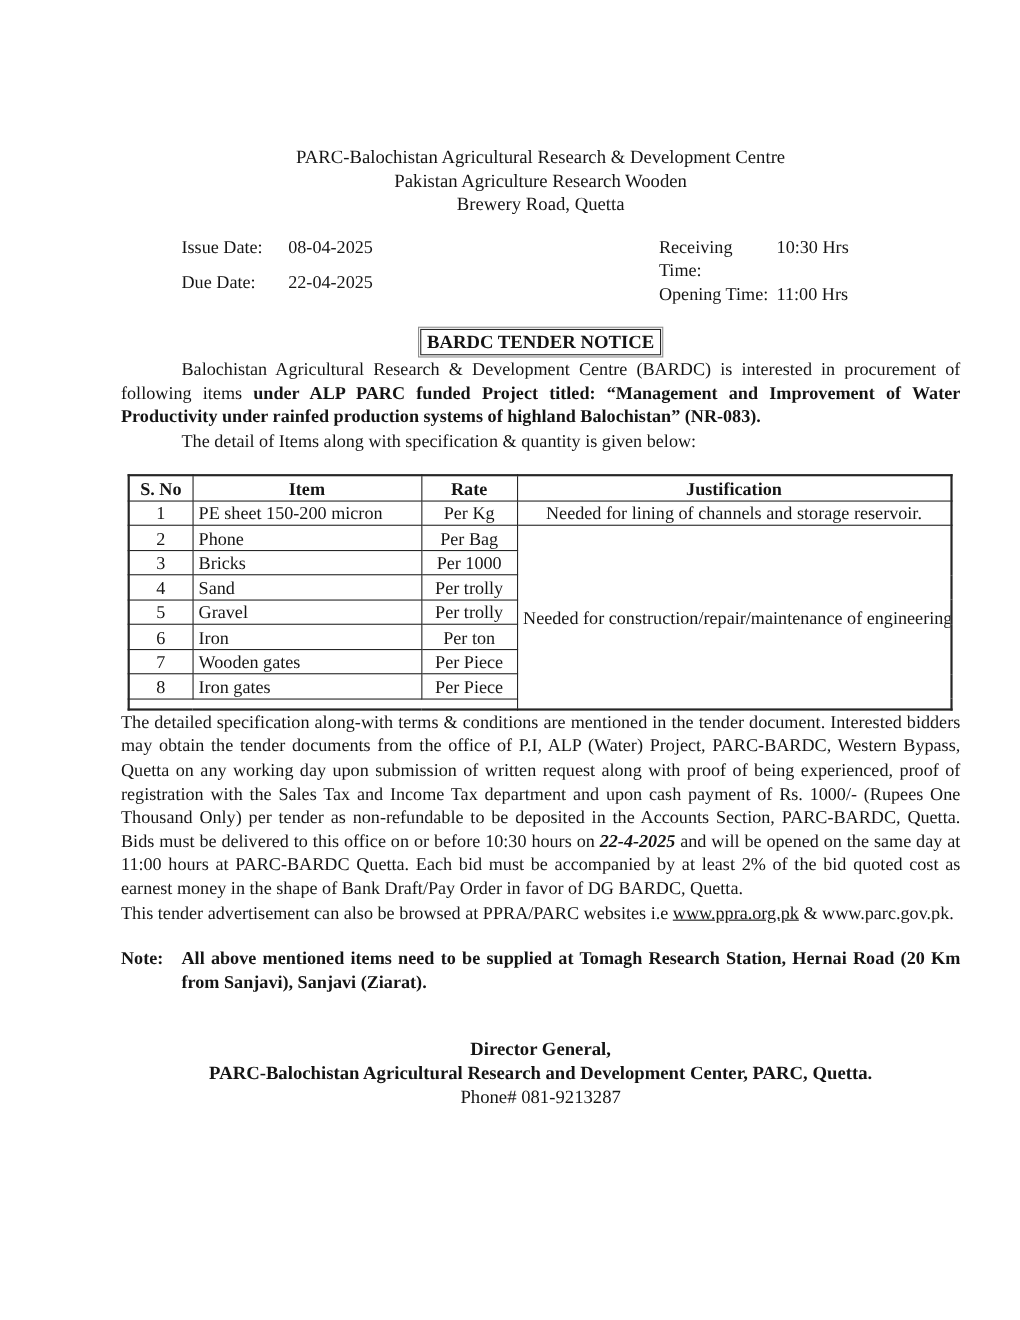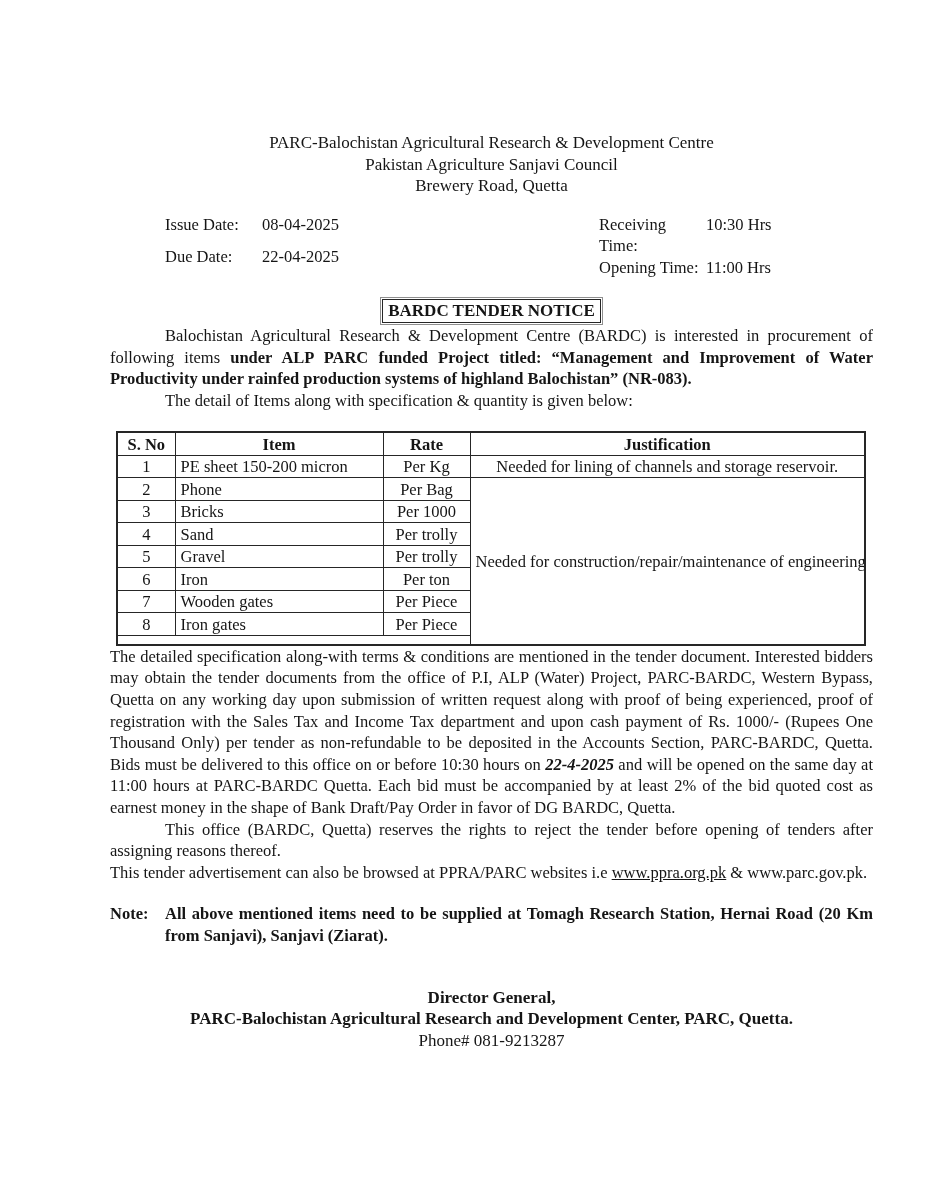--- a/index.html
+++ b/index.html
@@ -128,21 +128,21 @@
   .doc-footer .bold-line { font-weight: bold; }
 </style>
 </head>
 <body>
 
 <div class="page">
   <div class="content">
 
     <div class="doc-header">
       <div>PARC-Balochistan Agricultural Research &amp; Development Centre</div>
-      <div>Pakistan Agriculture Sanjavi Council</div>
+      <div>Pakistan Agriculture Research Wooden</div>
       <div>Brewery Road, Quetta</div>
     </div>
 
     <div class="meta">
       <div class="meta-left">
         <span>Issue Date:</span>
         <span>08-04-2025</span>
         <span>Due Date:</span>
         <span>22-04-2025</span>
       </div>
@@ -221,21 +221,20 @@
         <td class="cell-rate">Per Piece</td>
       </tr>
       <tr class="filler">
         <td colspan="3"></td>
       </tr>
     </tbody>
       </table>
 
     <p class="body-par mt-terms"><span>The detailed specification along-with terms &amp; conditions are mentioned in the tender document. Interested bidders may obtain the tender documents from the office of P.I, ALP (Water) Project, PARC-BARDC, Western Bypass, Quetta on any working day upon submission of written request along with proof of being experienced, proof of registration with the Sales Tax and Income Tax department and upon cash payment of Rs. 1000/- (Rupees One Thousand Only) per tender as non-refundable to be deposited in the Accounts Section, PARC-BARDC, Quetta. Bids must be delivered to this office on or before 10:30 hours on </span><b><i>22-4-2025</i></b><span> and will be opened on the same day at 11:00 hours at PARC-BARDC Quetta. Each bid must be accompanied by at least 2% of the bid quoted cost as earnest money in the shape of Bank Draft/Pay Order in favor of DG BARDC, Quetta.</span></p>
 
-    <p class="body-par indent mt-rights">This office (BARDC, Quetta) reserves the rights to reject the tender before opening of tenders after assigning reasons thereof.</p>
 
     <p class="body-par mt-sites"><span>This tender advertisement can also be browsed at PPRA/PARC websites i.e </span><span class="link">www.ppra.org.pk</span><span> &amp; www.parc.gov.pk.</span></p>
 
     <div class="note">
       <span class="note-label">Note:</span>
       <span>All above mentioned items need to be supplied at Tomagh Research Station, Hernai Road (20 Km from Sanjavi), Sanjavi (Ziarat).</span>
     </div>
 
     <div class="doc-footer">
       <div class="bold-line">Director General,</div>

